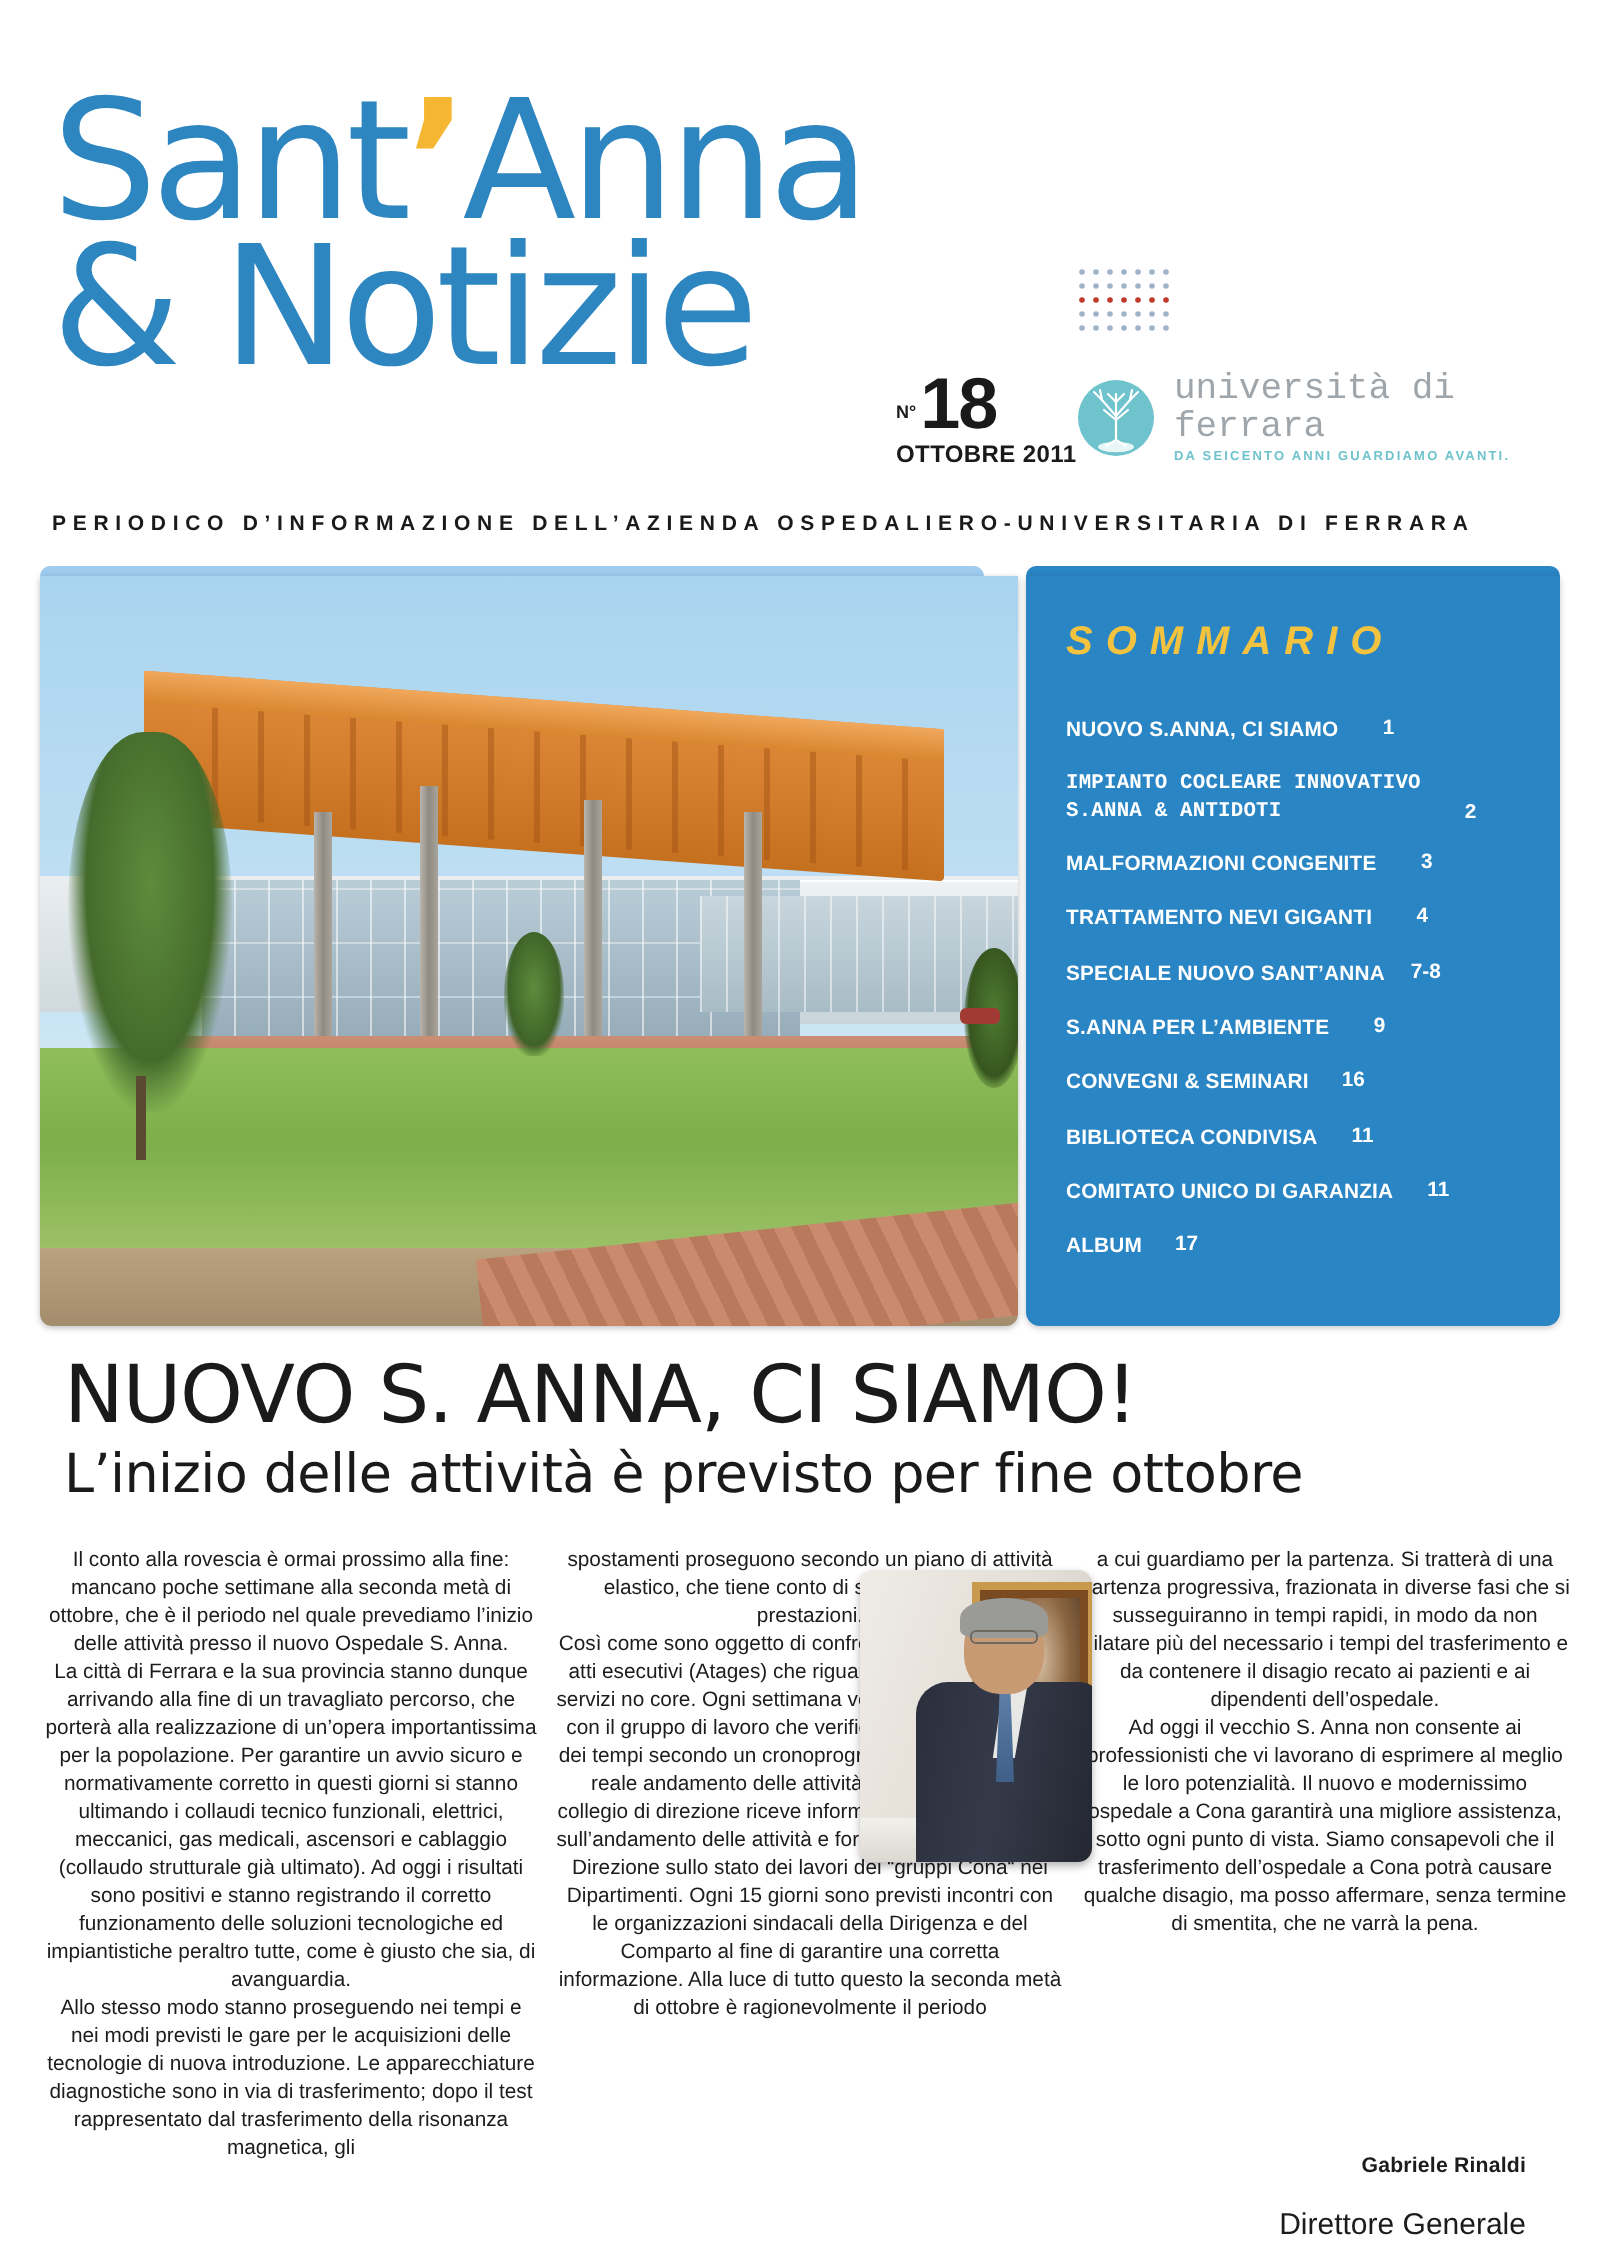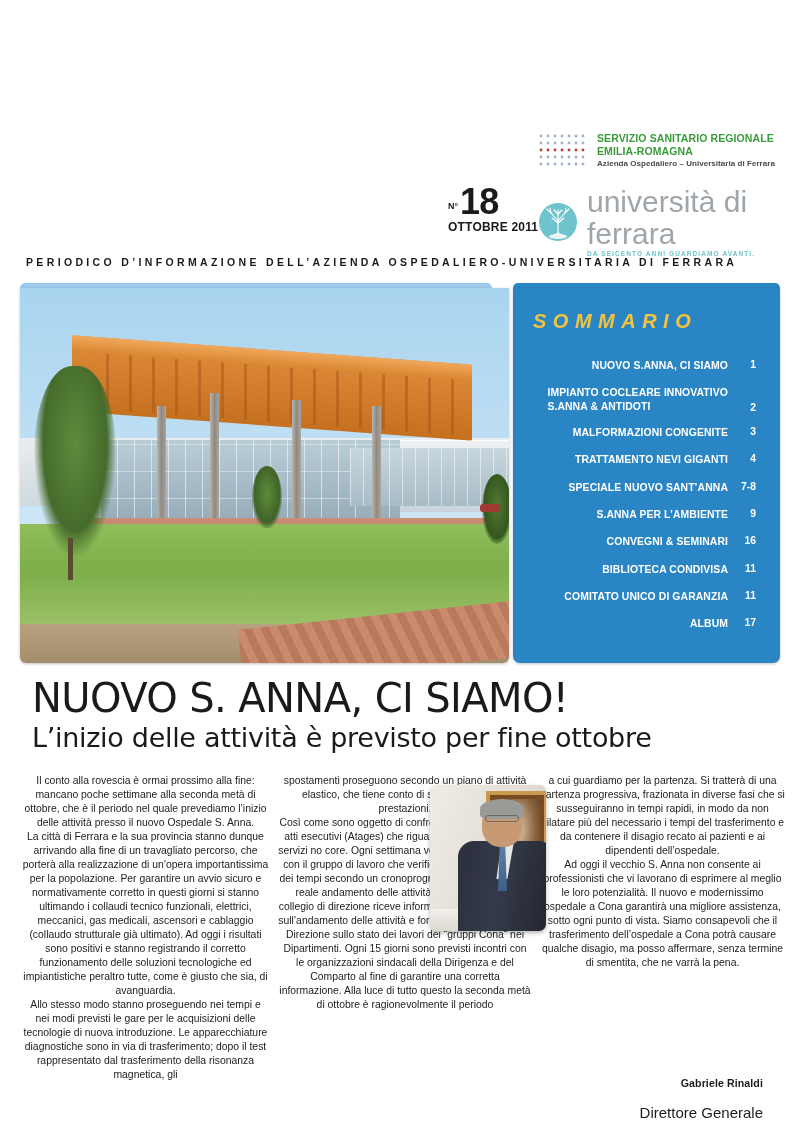--- a/index.html
+++ b/index.html
@@ -38,21 +38,21 @@
   .logos { position:absolute; right:16px; top:132px; width:246px; }
   .ssr { display:flex; align-items:flex-start; gap:7px; }
   .ssr-dots { width:52px; height:36px; flex:none; margin-top:1px; }
   .ssr-txt { line-height:1.22; }
   .ssr-l1 { font-size:10.5px; font-weight:700; color:#3a9b3a; letter-spacing:0.1px; }
   .ssr-l2 { font-size:10.5px; font-weight:700; color:#3a9b3a; letter-spacing:0.1px; }
   .ssr-l3 { font-size:8px; font-weight:700; color:#4a4a4a; letter-spacing:0.05px; margin-top:1px;}
   .unife { display:flex; align-items:center; gap:9px; margin-top:17px; }
   .unife-mark { width:40px; height:40px; flex:none; }
   .unife-txt { line-height:1.05; }
-  .unife-l1 { font-size:30px; color:#9fa6ab; letter-spacing:0px; font-family:Liberation Sans, sans-serif; }
+  .unife-l1 { font-size:18px; color:#9fa6ab; letter-spacing:0px; font-family:Liberation Mono, monospace; }
   .unife-l2 { font-size:6.5px; color:#6fc3cc; letter-spacing:1.1px; font-weight:700; margin-top:2px; }
 
   .tagline {
     position:absolute; left:26px; top:256px; width:750px;
     font-size:10.5px; font-weight:700; color:#1a1a1a;
     letter-spacing:3.35px; white-space:nowrap;
   }
 
   
   .bar-light {
@@ -149,33 +149,33 @@
     background:radial-gradient(ellipse at 50% 45%, #4f7a32 0%, #36561f 60%, rgba(54,86,31,0) 75%);
     border-radius:50%;
   }
   .car { position:absolute; left:460px; top:216px; width:20px; height:8px; background:#a03a33; border-radius:3px;}
 
   
   .sommario {
     position:absolute; left:513px; top:288px; width:267px; height:375px;
     background:#2a85c4; border-radius:0 0 7px 7px;
     box-shadow:0 1px 3px rgba(0,0,0,.22);
-    padding:22px 24px 0 20px;
+    padding:22px 38px 0 20px;
   }
   .sommario-title {
     color:#f3c33f; font-size:20px; font-weight:700; font-style:italic;
     letter-spacing:6.5px; margin-bottom:26px;
   }
   .toc-item {
-    display:flex; align-items:flex-start; justify-content:flex-end;
+    display:flex; align-items:flex-start; justify-content:flex-start;
     margin-bottom:14px; color:#fff; gap:6px;
   }
   .toc-label { font-size:10.4px; font-weight:700; line-height:1.28; letter-spacing:.1px; }
   .toc-page { font-size:10.4px; font-weight:700; flex:none; min-width:22px; text-align:right; }
-  .toc-item.two-line { margin-bottom:13px; }
+  .toc-item.two-line { margin-bottom:13px;font-family:Liberation Mono, monospace; }
   .toc-item.two-line .toc-page { align-self:flex-end; }
 
   
   .headline {
     position:absolute; left:32px; top:678px; width:740px;
     font-family:"DejaVu Sans", sans-serif;
     font-size:40px; font-weight:400; color:#1a1a1a;
     letter-spacing:-0.6px; line-height:1;
   }
   .subhead {
@@ -246,20 +246,24 @@
   }
   .sig-name { font-size:10.6px; font-weight:700; color:#1c1c1c; letter-spacing:.1px; }
   .sig-role { font-size:15px; color:#1c1c1c; margin-top:15px; }
 </style>
 </head>
 <body>
 
 <div class="page">
 
   <div class="masthead">
+    <div class="logo-type">
+      <div class="logo-line1"><span>Sant</span><span class="apos">’</span><span>Anna</span></div>
+      <div class="logo-line2">&amp; Notizie</div>
+    </div>
 
     <div class="issue-wrap">
       <div class="issue-row">
         <span class="issue-hash">N°</span>
         <span class="issue-num">18</span>
       </div>
       <div class="issue-date">OTTOBRE 2011</div>
     </div>
 
     <div class="logos">
@@ -298,25 +302,20 @@
           <g fill="#c0392b">
             <circle cx="3" cy="17" r="1.4"></circle>
               <circle cx="10" cy="17" r="1.4"></circle>
               <circle cx="17" cy="17" r="1.4"></circle>
               <circle cx="24" cy="17" r="1.4"></circle>
               <circle cx="31" cy="17" r="1.4"></circle>
               <circle cx="38" cy="17" r="1.4"></circle>
               <circle cx="45" cy="17" r="1.4"></circle>
           </g>
         </svg>
-        <div class="ssr-txt">
-          <div class="ssr-l1">SERVIZIO SANITARIO REGIONALE</div>
-          <div class="ssr-l2">EMILIA-ROMAGNA</div>
-          <div class="ssr-l3">Azienda Ospedaliero – Universitaria di Ferrara</div>
-        </div>
       </div>
 
       <div class="unife">
         <svg class="unife-mark" viewBox="0 0 40 40">
           <circle cx="20" cy="20" r="19" fill="#6fc3cc"></circle>
           <g stroke="#ffffff" stroke-width="1.1" fill="none" stroke-linecap="round">
             <path d="M20 31 L20 19"></path>
             <path d="M20 19 L13 11"></path>
               <path d="M20 19 L27 11"></path>
             <path d="M20 21 L14 16"></path>

